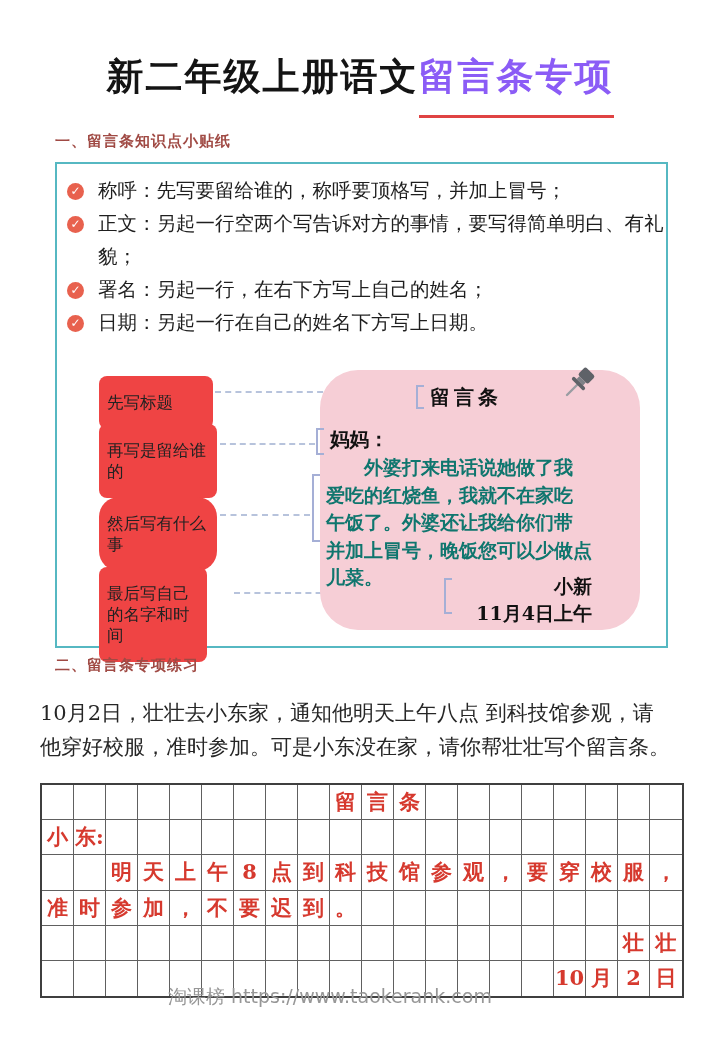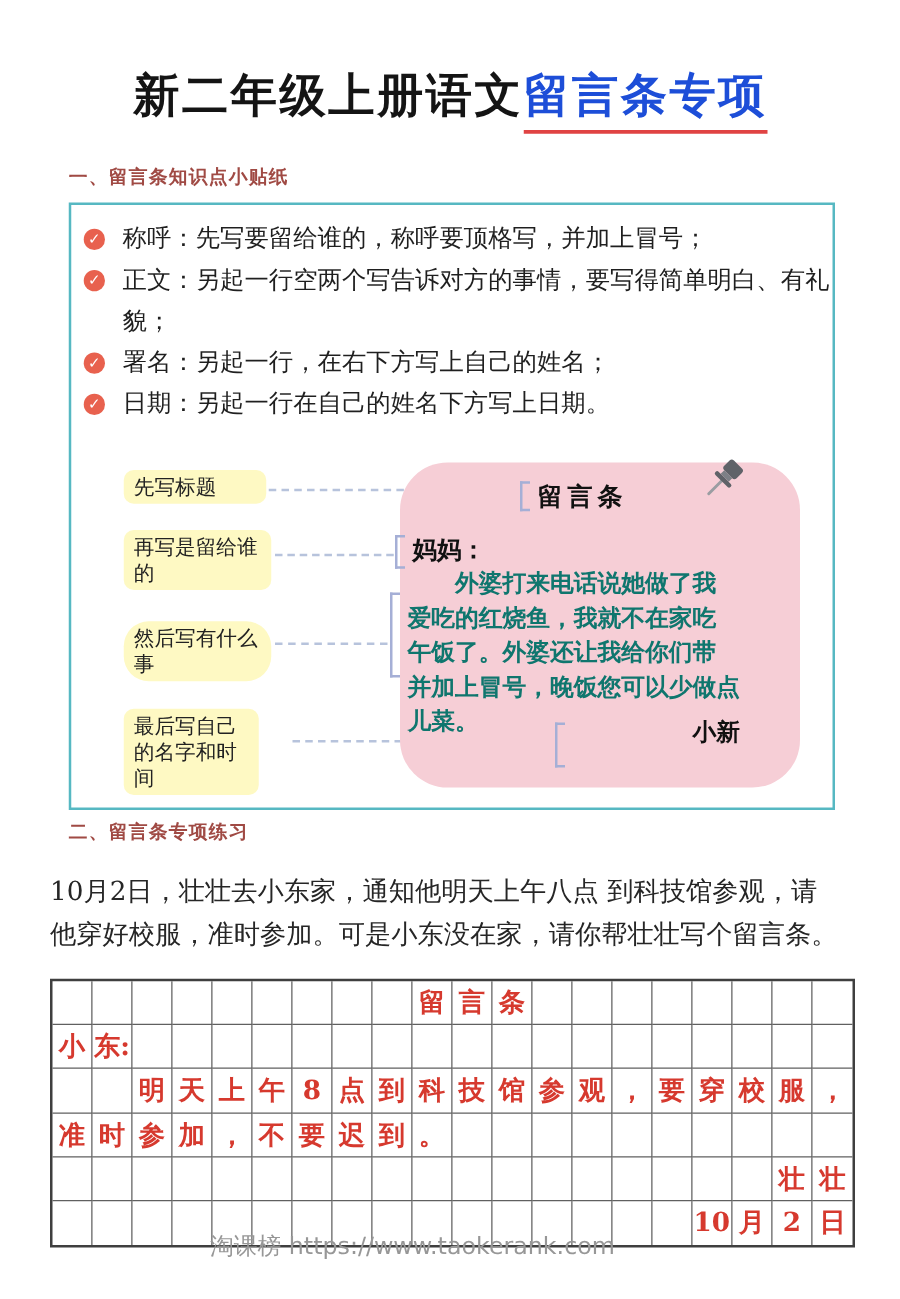--- a/index.html
+++ b/index.html
@@ -9,21 +9,21 @@
     position:relative; width:720px; height:1039px; margin:0 auto;
     background:#ffffff; overflow:hidden;
   }
   
   .main-title {
     position:absolute; top:52px; left:0; width:100%;
     text-align:center; font-size:37px; font-weight:bold; color:#141414;
     letter-spacing:2px; font-family:"DejaVu Serif", serif;
   }
   .main-title .red {
-    color:#1d4ed8; border-bottom:3px solid #e04343; padding-bottom:6px;
+    color:#8b5cf6; border-bottom:3px solid #e04343; padding-bottom:17px;
   }
   
   .sec-heading {
     position:absolute; left:55px; font-size:15px; font-weight:bold;
     color:#a04a44; letter-spacing:1px; font-family:"DejaVu Serif", serif;
   }
   #sec1-heading { top:132px; }
   #sec2-heading { top:656px; }
   
   .kbox {
@@ -36,22 +36,22 @@
     flex:0 0 17px; width:17px; height:17px; margin:9px 0 0 10px;
     background:#e8614e; border-radius:50%; color:#ffffff;
     font-size:12px; line-height:17px; text-align:center; font-weight:bold;
   }
   .bullet-text {
     margin-left:14px; width:566px; font-size:19.5px; line-height:33px;
     color:#1f1f1f; font-family:"DejaVu Serif", serif;
   }
   
   .dlabel {
-    position:absolute; background:#fef9c3; border-radius:8px;
-    padding:3px 8px; font-size:16.5px; line-height:21px; color:#222222;
+    position:absolute; background:#ef4444; border-radius:8px;
+    padding:16px 8px; font-size:16.5px; line-height:21px; color:#222222;
     font-family:"DejaVu Serif", serif;
   }
   #dlabel-0 { left:42px; top:212px; width:114px; }
   #dlabel-1 { left:42px; top:260px; width:118px; }
   #dlabel-2 { left:42px; top:333px; width:118px;border-radius:20px; }
   #dlabel-3 { left:42px; top:403px; width:108px; }
   
   .dash { position:absolute; border-top:2px dashed #b7c3dc; height:0; }
   #dash-0 { left:158px; top:227px; width:200px; }
   #dash-1 { left:163px; top:279px; width:95px; }
@@ -178,20 +178,21 @@
       <div class="note-salutation">妈妈：</div>
       <div class="note-body">
         <div class="bl-0">外婆打来电话说她做了我</div>
         <div>爱吃的红烧鱼，我就不在家吃</div>
         <div>午饭了。外婆还让我给你们带</div>
         <div>并加上冒号，晚饭您可以少做点</div>
         <div>儿菜。</div>
       </div>
       <div class="note-sign">
         <div>小新</div>
+        <div>11月4日上午</div>
       </div>
     </div>
   </div>
 
   <div class="sec-heading" id="sec2-heading">二、留言条专项练习</div>
 
   <div class="practice-par">
     <div>10月2日，壮壮去小东家，通知他明天上午八点 到科技馆参观，请</div>
     <div>他穿好校服，准时参加。可是小东没在家，请你帮壮壮写个留言条。</div>
   </div>

